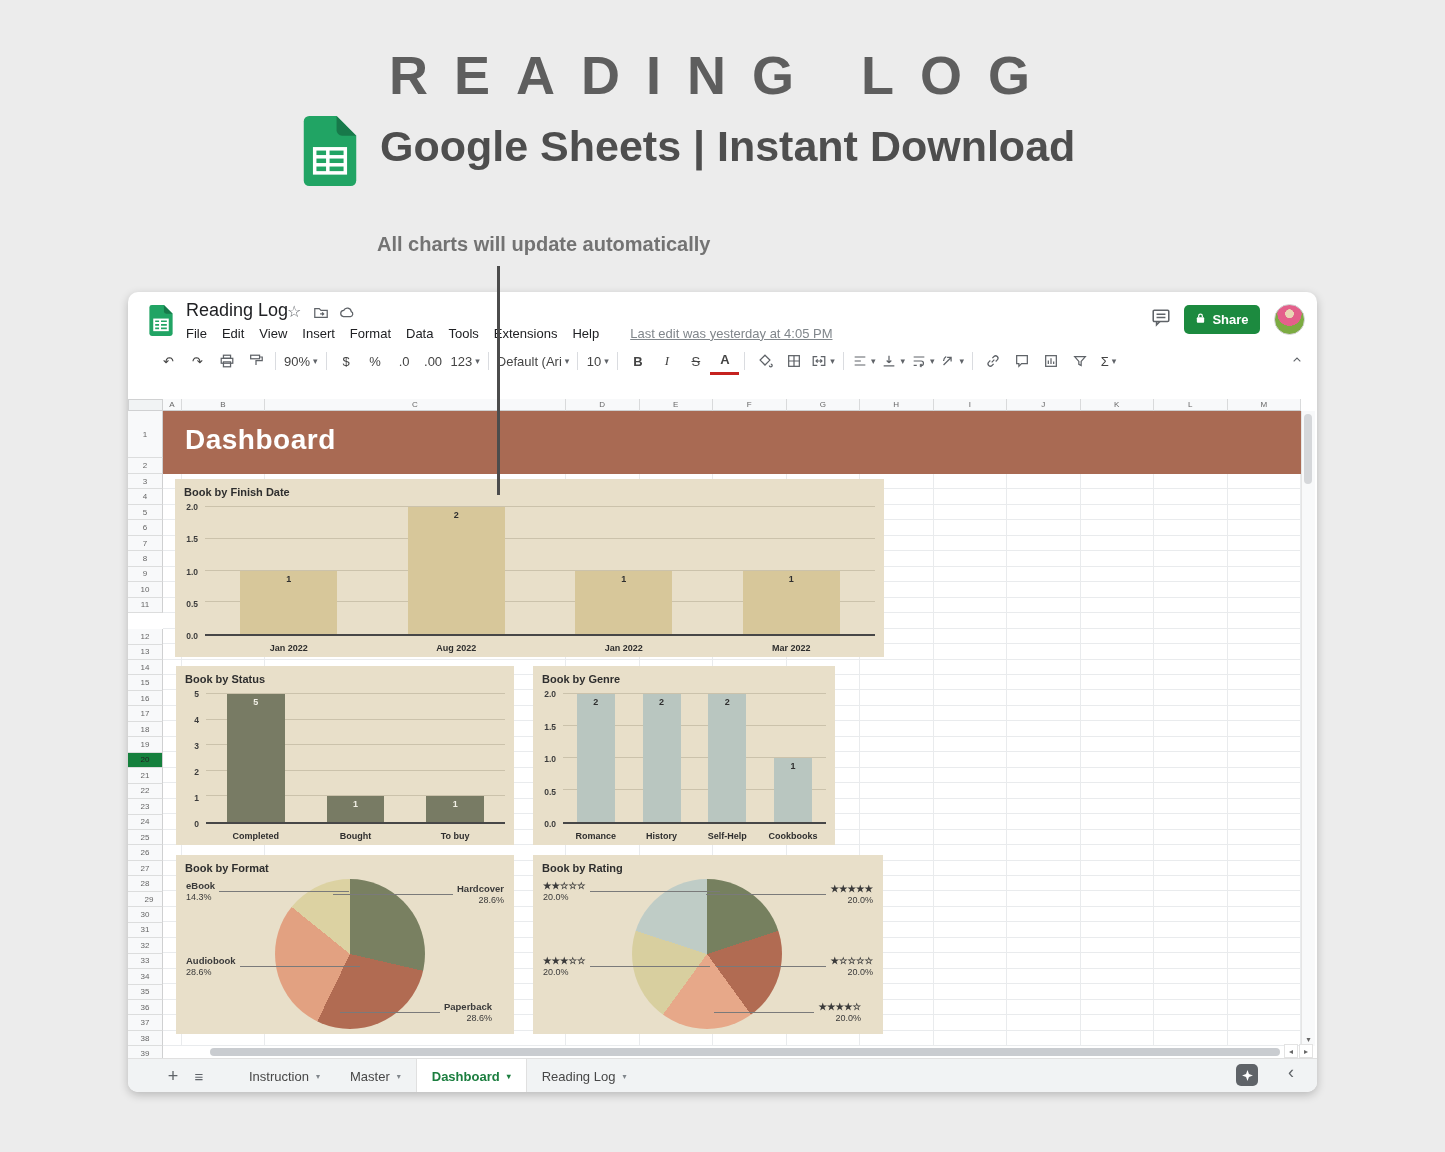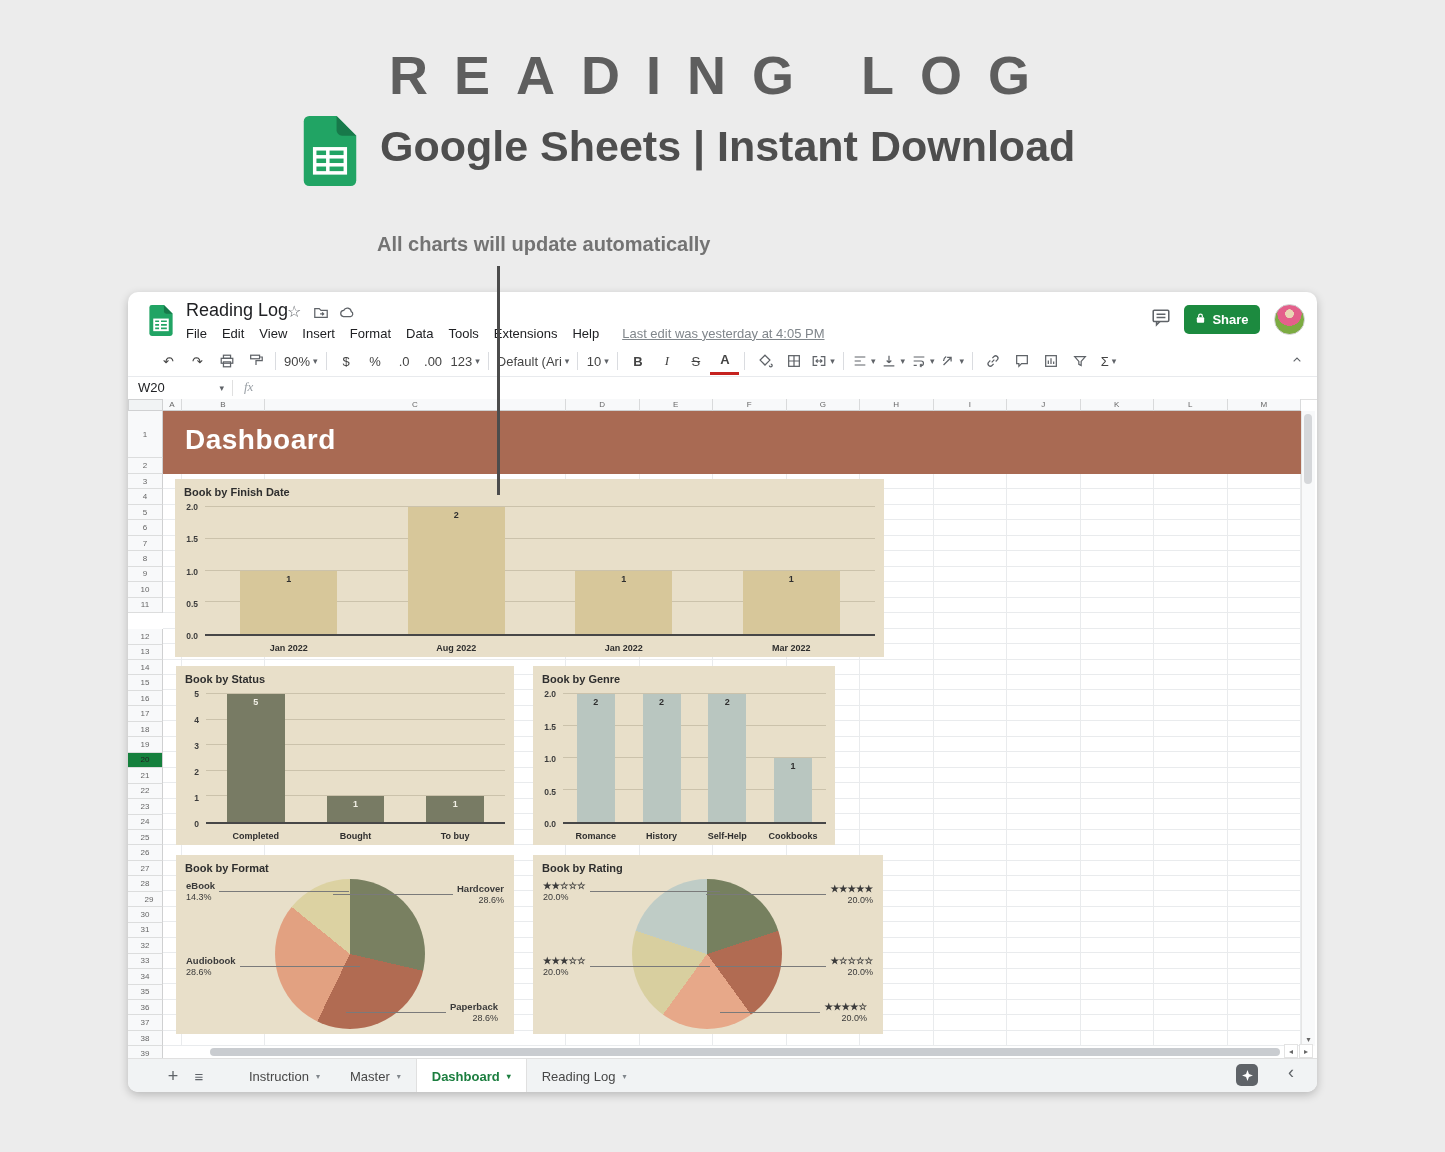--- a/index.html
+++ b/index.html
@@ -13,21 +13,21 @@
   .vline{position:absolute;left:497px;top:266px;width:3px;height:229px;background:#4c4c4c;z-index:60}
 
   
   .win{position:absolute;left:128px;top:292px;width:1189px;height:800px;background:#fff;border-radius:10px;box-shadow:0 3px 10px rgba(0,0,0,.22);overflow:hidden}
   .sheets-ico-sm{position:absolute;left:21px;top:13px;width:24px;height:31px}
   .doc-title{position:absolute;left:58px;top:8px;font-size:18px;color:#202124}
   .tb-ico{position:absolute;color:#5f6368}
   .star-ic{left:159px;top:10px;font-size:16px}
   .menubar{position:absolute;left:58px;top:31px;height:20px;display:flex;align-items:center}
   .menu-item{font-size:13px;color:#202124;margin-right:15px;cursor:default}
-  .last-edit{font-size:13px;color:#80868b;text-decoration:underline;margin-left:8px;white-space:nowrap}
+  .last-edit{font-size:13px;color:#80868b;text-decoration:underline;margin-left:16px;white-space:nowrap}
   .comment-top{position:absolute;left:1022px;top:15px}
   .share{position:absolute;left:1056px;top:13px;width:76px;height:29px;background:#1c8a3f;border-radius:5px;color:#fff;font-size:13px;font-weight:bold;display:flex;align-items:center;justify-content:center;gap:6px}
   .avatar{position:absolute;left:1146px;top:12px;width:29px;height:29px;border-radius:50%;background:radial-gradient(circle at 50% 30%,#e9d6b4 0 17%,#e4608b 18% 48%,#7cab42 49% 100%);border:1px solid #d0d0d0}
 
   
   .toolbar{position:absolute;left:26px;top:56px;right:40px;height:26px;display:flex;align-items:center}
   .titem{height:24px;min-width:23px;padding:0 3px;display:flex;align-items:center;justify-content:center;color:#444;font-size:13px;white-space:nowrap}
   .titem svg{display:block}
   .dd::after{content:"▾";font-size:9px;margin-left:3px;color:#5f6368}
   .tsep{width:1px;height:18px;background:#dadce0;margin:0 5px}
@@ -69,21 +69,21 @@
   .bar{width:58%;position:relative}
   .bval{position:absolute;top:3px;left:0;width:100%;text-align:center;font-size:9px;font-weight:bold}
   .xlabs{position:absolute;left:30px;right:9px;bottom:4px;display:flex}
   .xlab{flex:1;text-align:center;font-size:9px;font-weight:bold;color:#2e2e2e}
   .pie{position:absolute;width:150px;height:150px;border-radius:50%}
   .plabel{position:absolute;font-size:9px;color:#3a3a3a;z-index:2}
   .plabel .pname{font-weight:bold;font-size:9.5px;white-space:nowrap}
   .plabel .ppct{margin-top:1px}
   .plabel .lead{position:absolute;height:1px;background:#7a7a7a;top:11px}
   .pos-lt{left:10px;top:25px}.pos-lm{left:10px;top:100px}
-  .pos-rt{right:10px;top:28px;text-align:right}.pos-rm{right:10px;top:100px;text-align:right}.pos-rb{right:16px;top:146px;text-align:right}
+  .pos-rt{right:10px;top:28px;text-align:right}.pos-rm{right:10px;top:100px;text-align:right}.pos-rb{right:22px;top:146px;text-align:right}
   .pos-lt .lead{left:100%;width:130px;margin-left:4px}
   .pos-lm .lead{left:100%;width:120px;margin-left:4px}
   .pos-rt .lead{right:100%;width:120px;margin-right:4px}
   .pos-rm .lead{right:100%;width:110px;margin-right:4px}
   .pos-rb .lead{right:100%;width:100px;margin-right:4px}
 
   
   .hscroll{position:absolute;left:82px;top:756px;width:1070px;height:8px;background:#c9ccd0;border-radius:4px}
   .hs-btn{position:absolute;top:752px;width:14px;height:14px;font-size:8px;color:#666;display:flex;align-items:center;justify-content:center;background:#fff;border:1px solid #e3e3e3;box-sizing:border-box}
   .vscroll{position:absolute;right:2px;top:119px;width:13px;height:635px;background:#f8f9fa;border-left:1px solid #e5e5e5}
@@ -282,27 +282,20 @@
         </svg>
       </div>
       <div class="titem dd">Σ</div>
     </div>
   <div class="collapse">
     <svg width="12" height="12" viewBox="0 0 18 18" fill="none" stroke="#5f6368" stroke-width="1.6">
         <path d="M4 11l5-5 5 5"></path>
       </svg>
   </div>
 
-  <div class="fxbar">
-    <div class="nbox">
-        <span class="nv">W20</span>
-      </div>
-    <div class="nsep"></div>
-    <div class="fx">fx</div>
-  </div>
 
   <div class="colhdr">
       <div class="chcell chcorner" style="width: 35px;"></div>
       <div class="chcell" style="width: 19px;">A</div>
       <div class="chcell" style="width: 83px;">B</div>
       <div class="chcell" style="width: 301px;">C</div>
       <div class="chcell" style="width: 73.5px;">D</div>
       <div class="chcell" style="width: 73.5px;">E</div>
       <div class="chcell" style="width: 73.5px;">F</div>
       <div class="chcell" style="width: 73.5px;">G</div>

